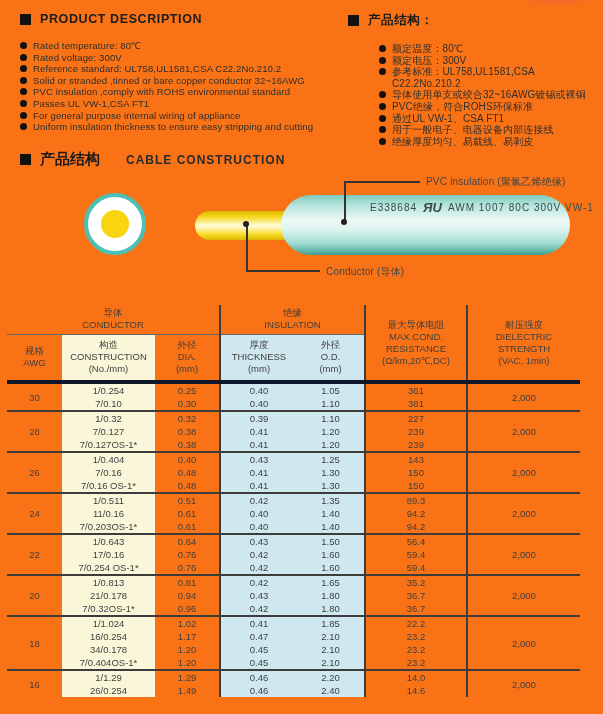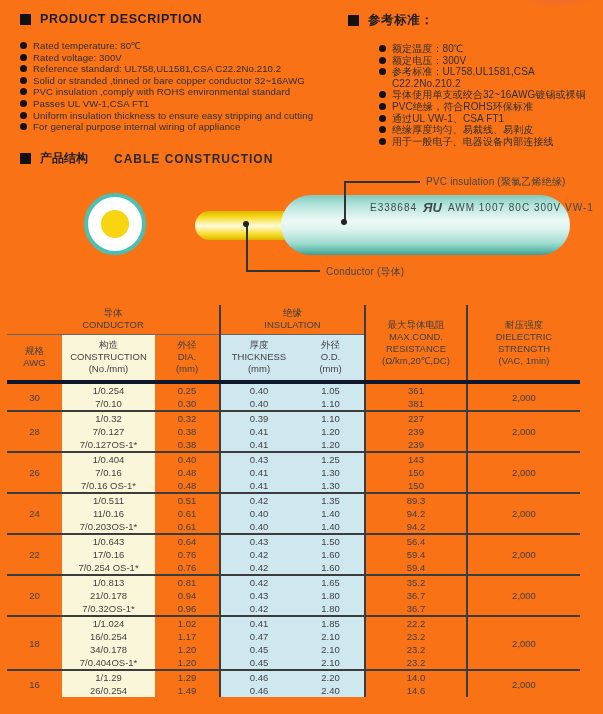--- a/index.html
+++ b/index.html
@@ -17,21 +17,21 @@
   ul.bullets li{display:flex;align-items:flex-start;font-size:9.6px;line-height:11.6px;color:#2e2e2e;letter-spacing:.1px;}
   ul.bullets .dot{flex:0 0 auto;width:7px;height:7px;border-radius:50%;background:#111;margin:2px 6px 0 0;}
   .sec-cn ul.bullets li{font-size:10px;padding-left:31px;}
 
   .smudge{position:absolute;top:-4px;left:520px;width:75px;height:10px;border-radius:50%;
           background:radial-gradient(ellipse at center,rgba(225,90,100,.35),rgba(225,90,100,0) 70%);
           filter:blur(1px);}
 
   
   .cons-head{position:absolute;left:20px;top:150px;display:flex;align-items:center;}
-  .cons-head .cn{font-size:12px;font-weight:bold;color:#1c1c1c;}
+  .cons-head .cn{font-size:15px;font-weight:bold;color:#1c1c1c;}
   .cons-head .en{font-size:12px;font-weight:bold;color:#2a2a2a;letter-spacing:1px;margin-left:26px;}
 
   
   .diagram{position:absolute;left:0;top:160px;width:603px;height:145px;}
   .xsec{position:absolute;left:84px;top:33px;width:54px;height:54px;border:4px solid #4cc0b2;
         border-radius:50%;background:#fff;}
   .xsec .core{position:absolute;left:50%;top:50%;width:28px;height:28px;margin:-14px 0 0 -14px;
         border-radius:50%;background:#f8d411;}
   .rod{position:absolute;left:195px;top:51px;width:112px;height:29px;border-radius:15px;
        background:linear-gradient(to bottom,#dcb800 0%,#f5d414 18%,#fdf2a6 42%,#fffbdc 52%,#f9dc2a 80%,#dcb700 100%);
@@ -101,33 +101,33 @@
         <li>
           <span class="dot"></span>
           <span>PVC insulation ,comply with ROHS environmental standard</span>
         </li>
         <li>
           <span class="dot"></span>
           <span>Passes UL VW-1,CSA FT1</span>
         </li>
         <li>
           <span class="dot"></span>
+          <span>For general purpose internal wiring of appliance</span>
+        </li>
+        <li>
+          <span class="dot"></span>
           <span>Uniform insulation thickness to ensure easy stripping and cutting</span>
-        </li>
-        <li>
-          <span class="dot"></span>
-          <span>For general purpose internal wiring of appliance</span>
         </li>
       </ul>
   </section>
 
   <section class="sec sec-cn">
     <h2>
       <span class="sq"></span>
-      <span>参考标准：</span>
+      <span>产品结构：</span>
     </h2>
     <ul class="bullets">
         <li>
           <span class="dot"></span>
           <span>额定温度：80℃</span>
         </li>
         <li>
           <span class="dot"></span>
           <span>额定电压：300V</span>
         </li>
@@ -142,25 +142,25 @@
         <li>
           <span class="dot"></span>
           <span>PVC绝缘，符合ROHS环保标准</span>
         </li>
         <li>
           <span class="dot"></span>
           <span>通过UL VW-1、CSA FT1</span>
         </li>
         <li>
           <span class="dot"></span>
+          <span>用于一般电子、电器设备内部连接线</span>
+        </li>
+        <li>
+          <span class="dot"></span>
           <span>绝缘厚度均匀、易裁线、易剥皮</span>
-        </li>
-        <li>
-          <span class="dot"></span>
-          <span>用于一般电子、电器设备内部连接线</span>
         </li>
       </ul>
   </section>
 
   <div class="cons-head">
     <span class="sq"></span>
     <span class="cn">产品结构</span>
     <span class="en">CABLE  CONSTRUCTION</span>
   </div>
 

